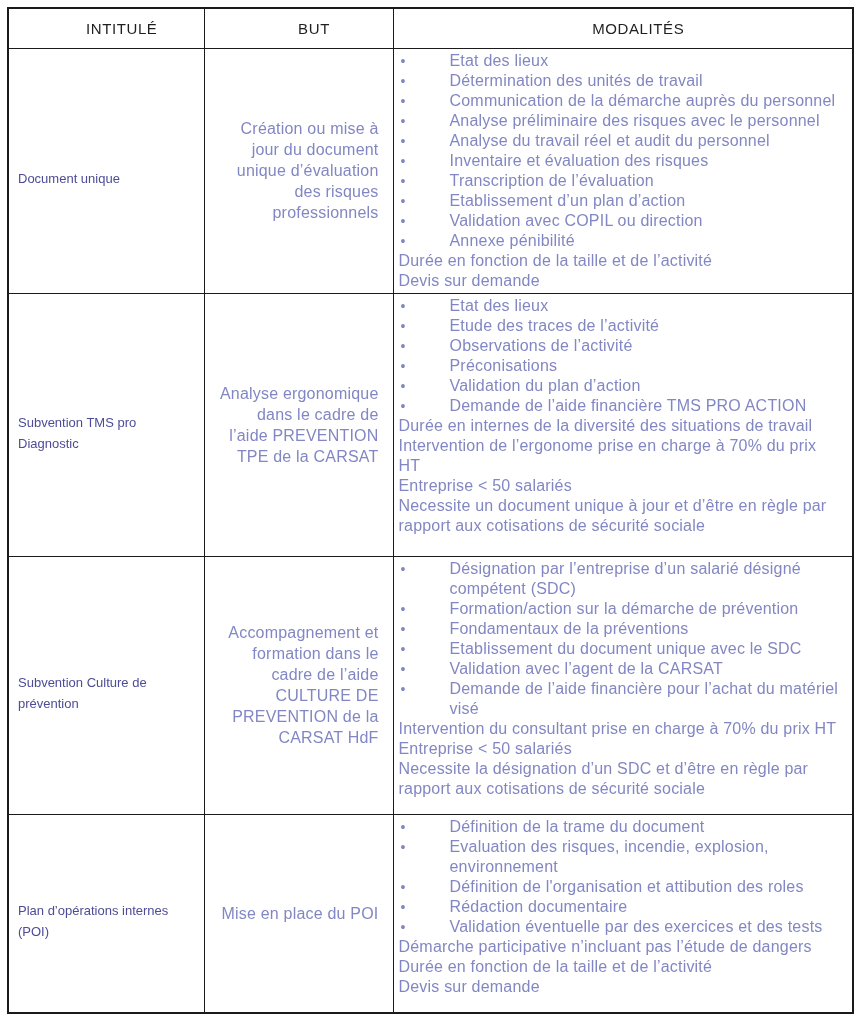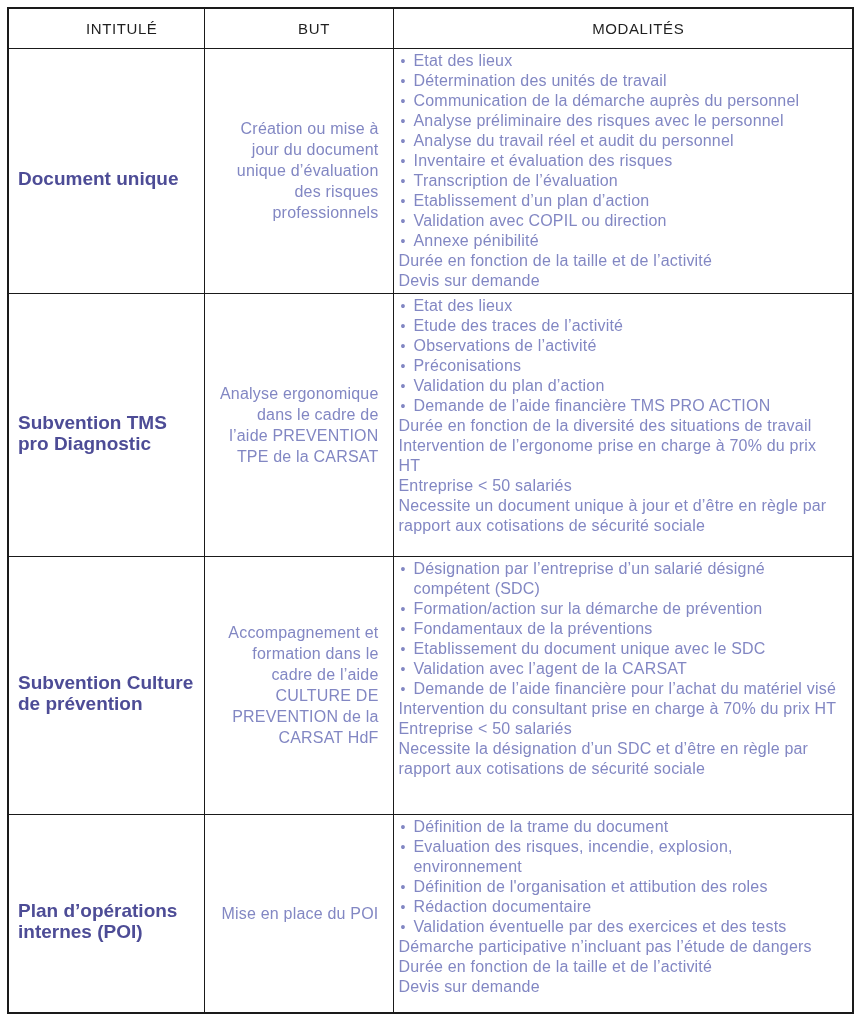--- a/index.html
+++ b/index.html
@@ -45,22 +45,22 @@
   }
   
   tbody tr:nth-of-type(1) td{height:245px;}
   tbody tr:nth-of-type(2) td{height:263px;}
   tbody tr:nth-of-type(3) td{height:258px;}
   tbody tr:nth-of-type(4) td{height:199px;}
   
   td.col-intitule{
     vertical-align:middle;
     padding:16px 6px 0 9px;
-    font-size:19px;
-    font-weight:700;
+    font-size:13px;
+    font-weight:400;
     color:var(--title-text);
     line-height:21px;
   }
   
   td.col-but{
     vertical-align:middle;
     padding:0 14px 0 10px;
     font-size:16px;
     color:var(--body-text);
     line-height:21px;
@@ -83,20 +83,21 @@
   }
   .bullet-item .dot{
     flex:0 0 13px;
     width:13px;
     font-size:14px;
     line-height:20px;
   }
   .bullet-item .btxt{
     flex:1 1 auto;
     line-height:20px;
+    margin-left:36px;
   }
   .note-line{
     line-height:20px;
   }
 </style>
 </head>
 <body>
 
 <div class="page">
   <table class="services">
@@ -186,21 +187,21 @@
                 <span class="btxt">Préconisations</span>
               </div>
               <div class="bullet-item">
                 <span class="dot">•</span>
                 <span class="btxt">Validation du plan d’action</span>
               </div>
               <div class="bullet-item">
                 <span class="dot">•</span>
                 <span class="btxt">Demande de l’aide financière TMS PRO ACTION</span>
               </div>
-              <div class="note-line">Durée en fonction de la diversité des situations de travail</div>
+              <div class="note-line">Durée en internes de la diversité des situations de travail</div>
               <div class="note-line">Intervention de l’ergonome prise en charge à 70% du prix HT</div>
               <div class="note-line">Entreprise &lt; 50 salariés</div>
               <div class="note-line">Necessite un document unique à jour et d’être en règle par rapport aux cotisations de sécurité sociale</div>
             </div>
     </td>
   </tr>
 
   <tr>
     <td class="col-intitule">Subvention Culture de prévention</td>
     <td class="col-but">Accompagnement et formation dans le cadre de l’aide CULTURE DE PREVENTION de la CARSAT HdF</td>

